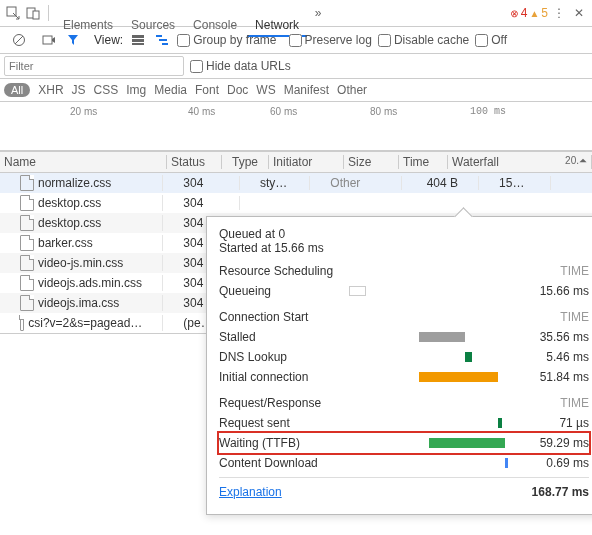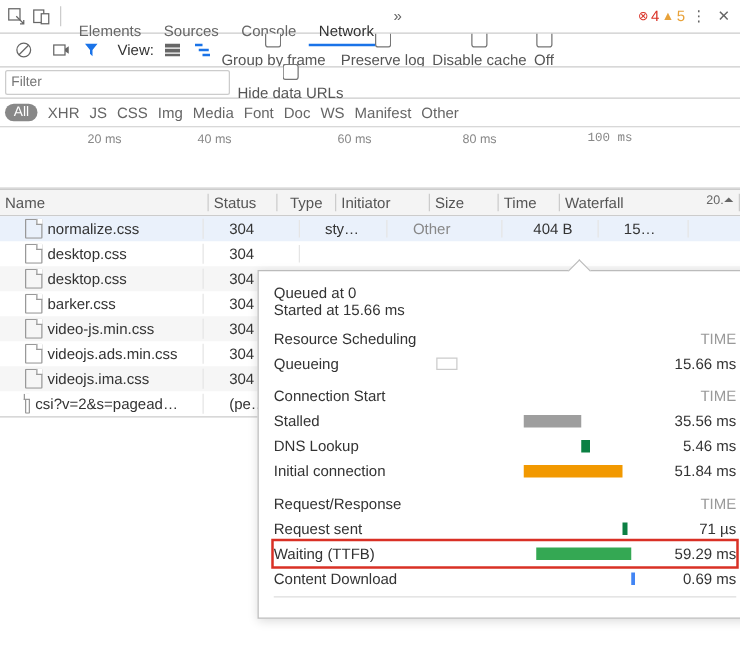--- a/index.html
+++ b/index.html
@@ -9,21 +9,21 @@
 .ico{display:inline-flex;align-items:center;justify-content:center;width:18px;height:18px;color:#666;}
 .tabs{display:flex;align-items:center;gap:2px;height:100%;margin-top:24px;}
 .tab{padding:4px 8px 5px;color:#666;cursor:pointer;}
 .tab.active{color:#333;border-bottom:2px solid #1a73e8;padding-bottom:3px;}
 .spacer{flex:1;}
 .err{color:#d93025;display:flex;align-items:center;gap:2px;}
 .wrn{color:#e8a23a;display:flex;align-items:center;gap:2px;}
 .err .dot,.wrn .tri{font-size:10px;}
 .toolbar{display:flex;align-items:center;border-bottom:1px solid #ccc;height:26px;padding:0 4px;gap:6px;overflow:hidden;white-space:nowrap;}
 .record{width:12px;height:12px;border-radius:50%;background:#d93025;}
-.check{display:flex;align-items:center;gap:3px;color:#555;flex-direction:column;}
+.check{display:flex;align-items:center;gap:3px;color:#555;}
 .check input{margin:0;}
 .filterbar{display:flex;align-items:center;border-bottom:1px solid #ccc;height:24px;padding:0 4px;gap:6px;}
 .filterbar input[type=text]{border:1px solid #ccc;border-radius:2px;padding:1px 4px;font-size:11px;width:170px;height:16px;}
 .typerow{display:flex;align-items:center;border-bottom:1px solid #ccc;height:22px;padding:0 4px;gap:8px;color:#666;}
 .typerow .pill{background:#888;color:#fff;border-radius:7px;padding:1px 7px;font-size:11px;}
 .timeline{height:48px;border-bottom:1px solid #ccc;position:relative;background:#fff;}
 .timeline .tick{position:absolute;top:4px;font-size:10px;color:#888;}
 .table{border-bottom:1px solid #ccc;}
 .thead,.trow{display:flex;align-items:center;height:20px;}
 .thead{background:#f4f4f4;border-top:1px solid #ccc;border-bottom:1px solid #ccc;}
@@ -165,21 +165,21 @@
     <span>Media</span>
     <span>Font</span>
     <span>Doc</span>
     <span>WS</span>
     <span>Manifest</span>
     <span>Other</span>
   </div>
 
 <div class="timeline" id="timeline">
     <span class="tick" style="left: 70px;">20 ms</span>
-    <span class="tick" style="left: 158px;">40 ms</span>
+    <span class="tick" style="left: 188px;">40 ms</span>
     <span class="tick" style="left: 270px;">60 ms</span>
     <span class="tick" style="left: 370px;">80 ms</span>
     <span class="tick" style="left: 470px; font-family: Liberation Mono, monospace;">100 ms</span>
   </div>
 
 <div class="table">
   <div class="thead">
     <div class="cell c-name">Name</div>
     <div class="cell c-status">Status</div>
     <div class="cell c-type">Type</div>
@@ -351,13 +351,18 @@
       </div>
       <div class="tt-row">
         <span class="tt-label">Content Download</span>
         <span class="tt-bar">
           <span class="bar" style="left:94%;width:2%;background:#4285f4;"></span>
         </span>
         <span class="tt-val">0.69 ms</span>
       </div>
     </div>
   <div class="tt-sep"></div>
+  <div class="tt-row">
+    <span class="expl">Explanation</span>
+    <span style="flex:1"></span>
+    <span class="tt-val" style="font-weight:bold">168.77 ms</span>
+  </div>
 </div>
 
 </body></html>

